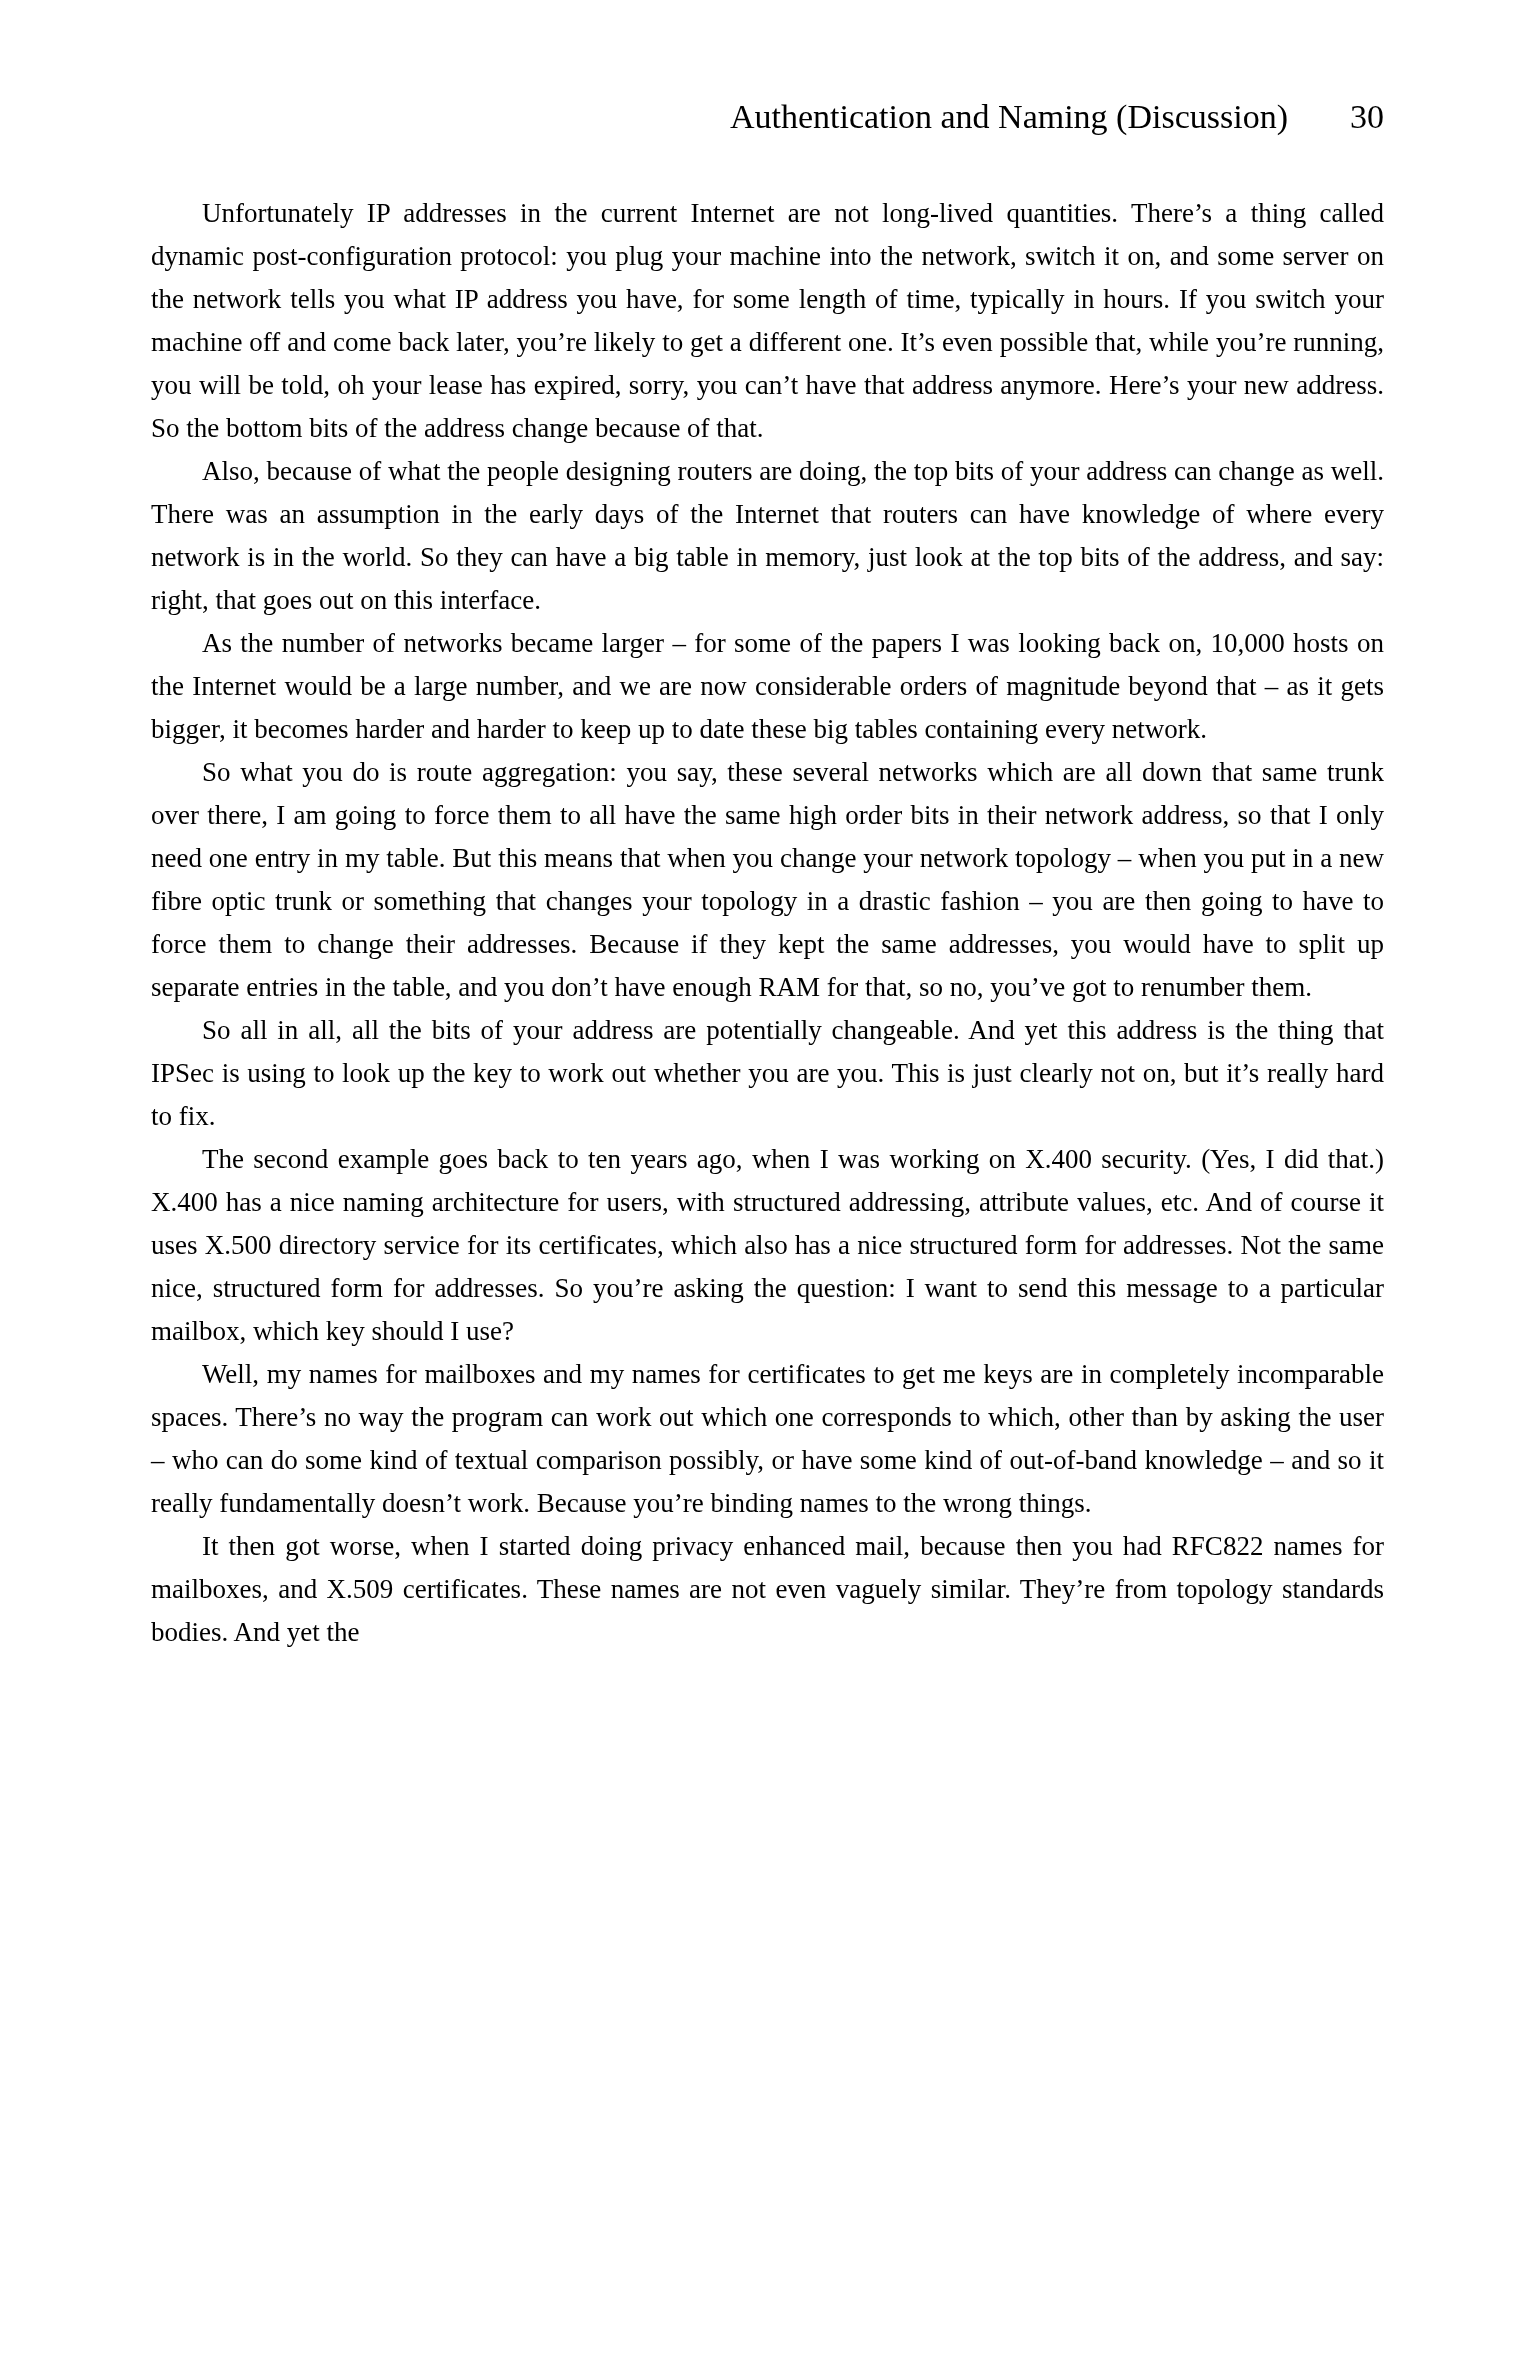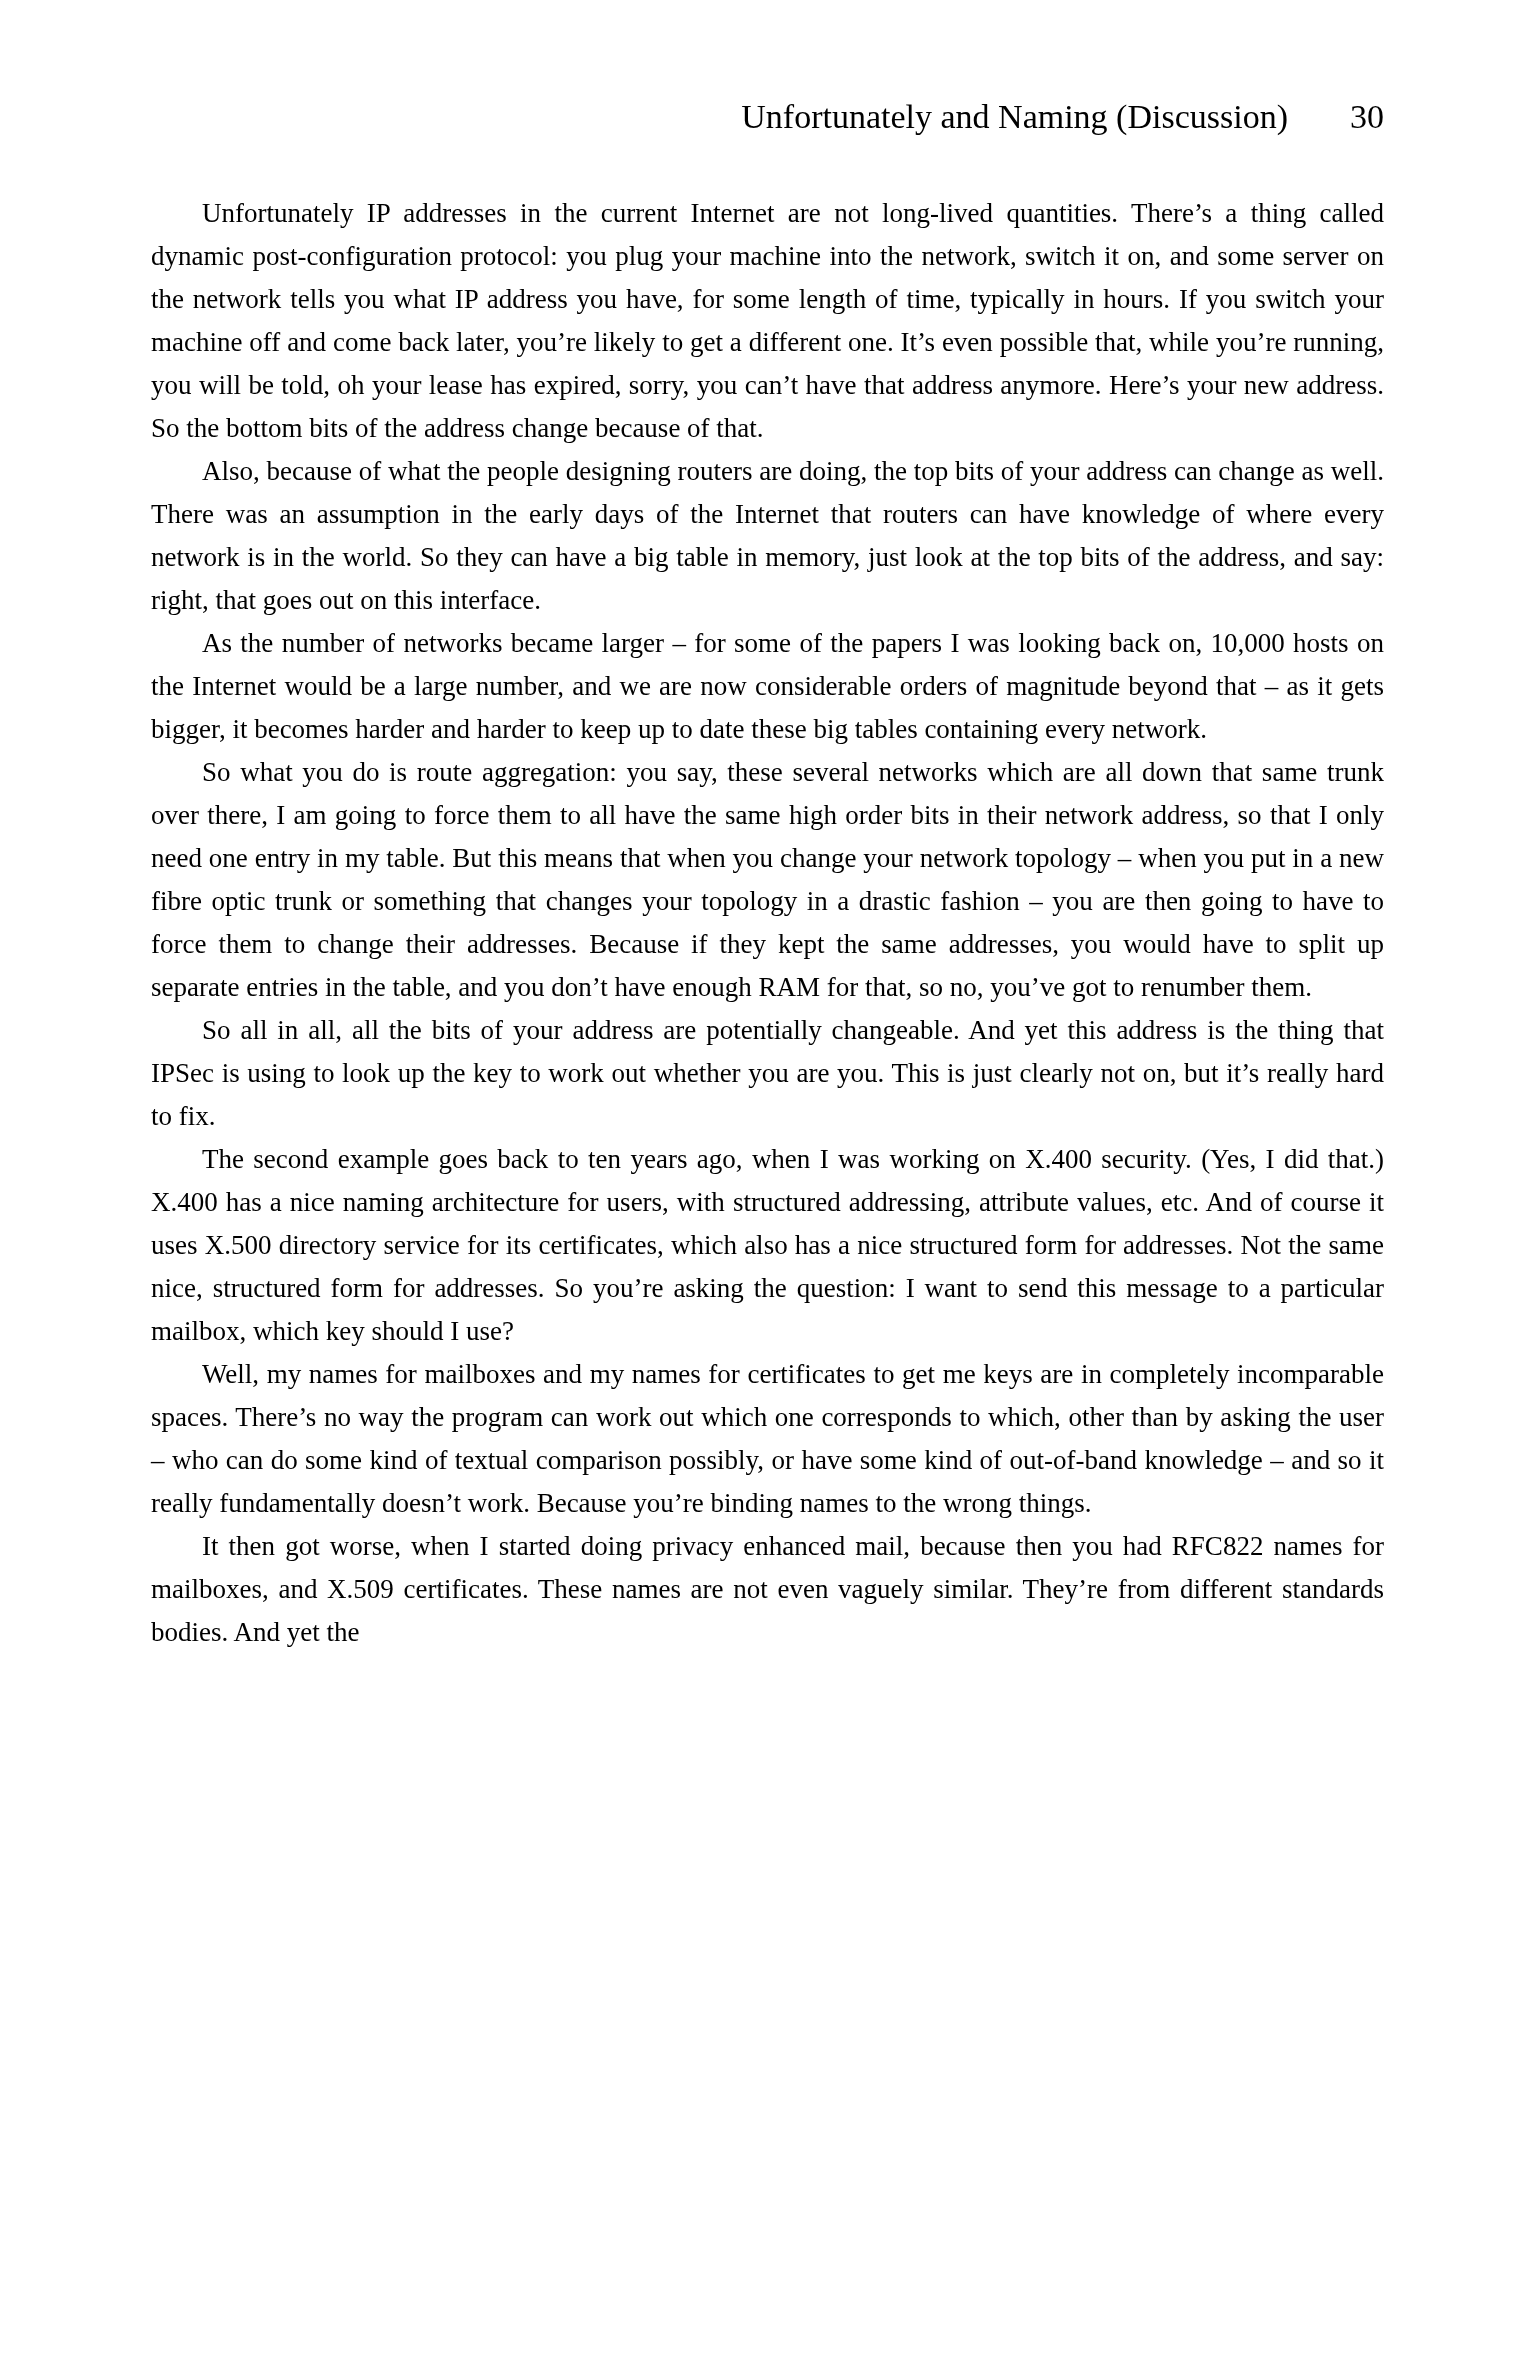--- a/index.html
+++ b/index.html
@@ -44,26 +44,26 @@
     text-align: justify;
     text-indent: 51px;
     hyphens: none;
   }
 </style>
 </head>
 <body>
 
 <div class="page">
   <div class="running-header">
-    <span>Unfortunately and Naming (Discussion)</span><span class="page-num">30</span>
+    <span>Authentication and Naming (Discussion)</span><span class="page-num">30</span>
   </div>
   <div class="body-text">
       <p class="para">Unfortunately IP addresses in the current Internet are not long-lived quantities. There’s a thing called dynamic post-configuration protocol: you plug your machine into the network, switch it on, and some server on the network tells you what IP address you have, for some length of time, typically in hours. If you switch your machine off and come back later, you’re likely to get a different one. It’s even possible that, while you’re running, you will be told, oh your lease has expired, sorry, you can’t have that address anymore. Here’s your new address. So the bottom bits of the address change because of that.</p>
       <p class="para">Also, because of what the people designing routers are doing, the top bits of your address can change as well. There was an assumption in the early days of the Internet that routers can have knowledge of where every network is in the world. So they can have a big table in memory, just look at the top bits of the address, and say: right, that goes out on this interface.</p>
       <p class="para">As the number of networks became larger – for some of the papers I was looking back on, 10,000 hosts on the Internet would be a large number, and we are now considerable orders of magnitude beyond that – as it gets bigger, it becomes harder and harder to keep up to date these big tables containing every network.</p>
       <p class="para">So what you do is route aggregation: you say, these several networks which are all down that same trunk over there, I am going to force them to all have the same high order bits in their network address, so that I only need one entry in my table. But this means that when you change your network topology – when you put in a new fibre optic trunk or something that changes your topology in a drastic fashion – you are then going to have to force them to change their addresses. Because if they kept the same addresses, you would have to split up separate entries in the table, and you don’t have enough RAM for that, so no, you’ve got to renumber them.</p>
       <p class="para">So all in all, all the bits of your address are potentially changeable. And yet this address is the thing that IPSec is using to look up the key to work out whether you are you. This is just clearly not on, but it’s really hard to fix.</p>
       <p class="para">The second example goes back to ten years ago, when I was working on X.400 security. (Yes, I did that.) X.400 has a nice naming architecture for users, with structured addressing, attribute values, etc. And of course it uses X.500 directory service for its certificates, which also has a nice structured form for addresses. Not the same nice, structured form for addresses. So you’re asking the question: I want to send this message to a particular mailbox, which key should I use?</p>
       <p class="para">Well, my names for mailboxes and my names for certificates to get me keys are in completely incomparable spaces. There’s no way the program can work out which one corresponds to which, other than by asking the user – who can do some kind of textual comparison possibly, or have some kind of out-of-band knowledge – and so it really fundamentally doesn’t work. Because you’re binding names to the wrong things.</p>
-      <p class="para">It then got worse, when I started doing privacy enhanced mail, because then you had RFC822 names for mailboxes, and X.509 certificates. These names are not even vaguely similar. They’re from different standards bodies. And yet the</p>
+      <p class="para">It then got worse, when I started doing privacy enhanced mail, because then you had RFC822 names for mailboxes, and X.509 certificates. These names are not even vaguely similar. They’re from topology standards bodies. And yet the</p>
     </div>
 </div>
 
 
 </body></html>

